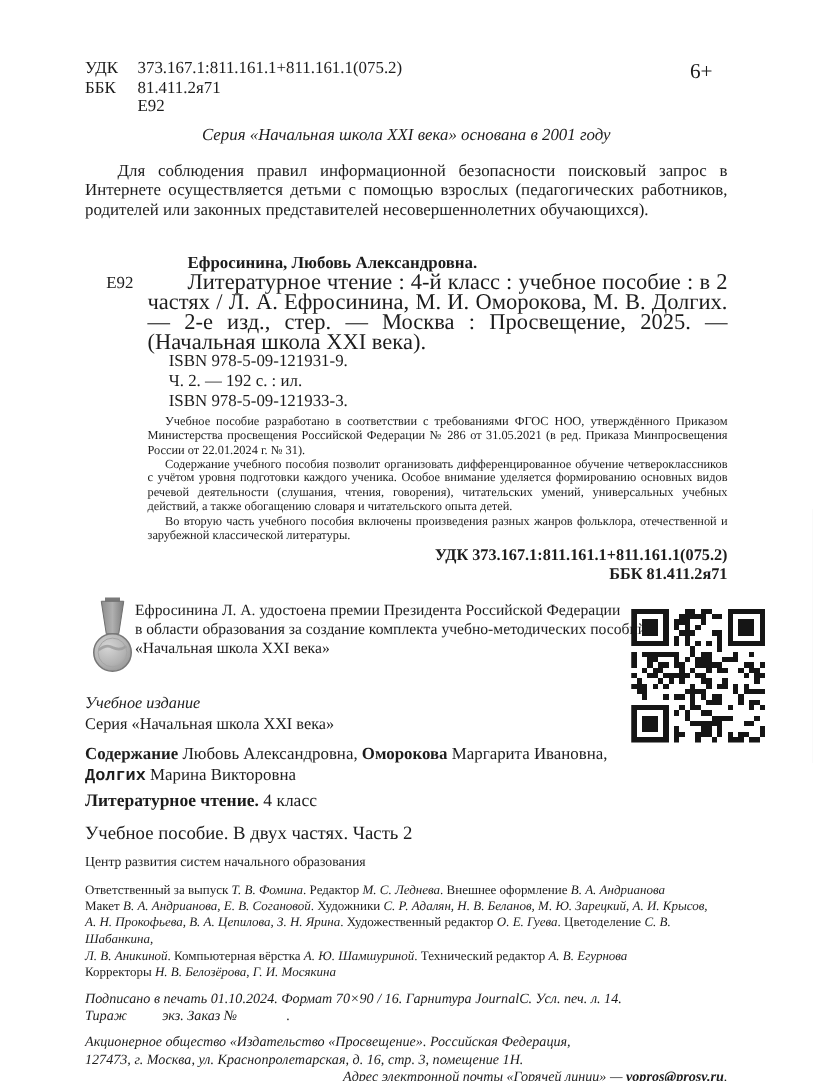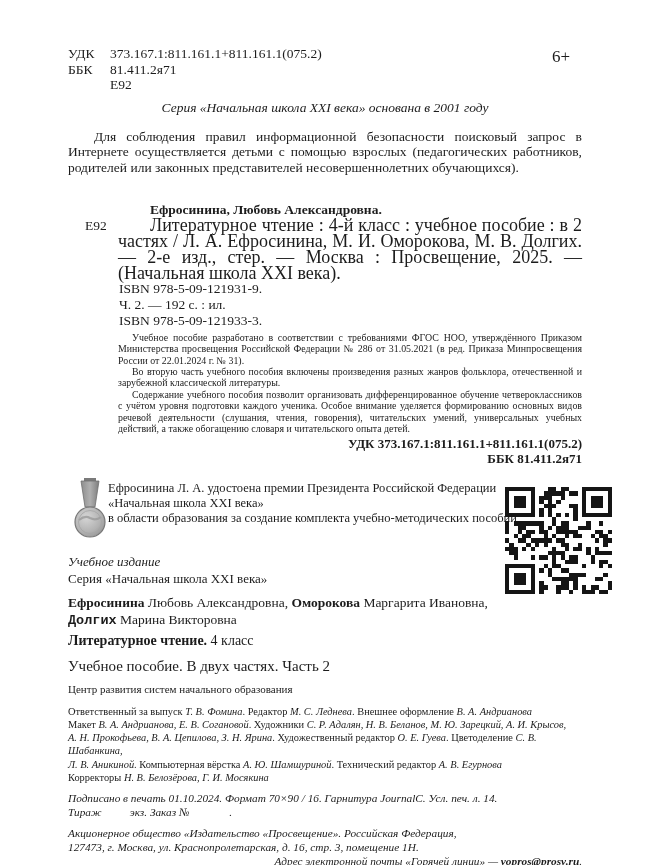--- a/index.html
+++ b/index.html
@@ -24,21 +24,21 @@
   .series-note{font-style:italic;text-align:center;font-size:13.5px;margin-top:7px;}
 
   .safety{font-size:13.5px;line-height:15.6px;text-align:justify;margin-top:13px;}
   .safety p{margin:0;text-indent:26px;}
 
   
   .card{position:relative;margin-top:27px;margin-left:50px;width:464px;}
   .card-code{position:absolute;left:-33px;top:16px;font-size:13.5px;}
   .card-author{font-weight:bold;font-size:13.5px;text-indent:32px;margin:0;}
   .card-desc{font-size:18px;line-height:15.8px;text-align:justify;text-indent:32px;margin:0;}
-  .card-line{font-size:13.5px;line-height:15.8px;margin-left:1px;}
+  .card-line{font-size:13.5px;line-height:15.8px;margin-left:17px;}
 
   .annotations{margin-top:3px;}
   .annotations p{margin:0;font-size:9.9px;line-height:11.4px;text-align:justify;text-indent:14px;}
 
   .udk-footer{font-weight:bold;font-size:13px;line-height:15.5px;text-align:right;margin-top:1px;}
 
   
   .award{display:flex;margin-top:10px;align-items:flex-start;}
   .award .medal{width:36px;height:64px;margin-left:4px;flex:none;}
   .award-text{font-size:12.5px;line-height:15px;padding-top:4px;}
@@ -92,22 +92,22 @@
     <div class="card">
       <span class="card-code">Е92</span>
       <p class="card-author">Ефросинина, Любовь Александровна.</p>
       <p class="card-desc">Литературное чтение : 4-й класс : учебное пособие : в 2 частях / Л. А. Ефросинина, М. И. Оморокова, М. В. Долгих. — 2-е изд., стер. — Москва : Просвещение, 2025. — (Начальная школа XXI века).</p>
       <div class="card-line">ISBN 978-5-09-121931-9.</div>
       <div class="card-line">Ч. 2. — 192 с. : ил.</div>
       <div class="card-line">ISBN 978-5-09-121933-3.</div>
 
       <div class="annotations">
         <p>Учебное пособие разработано в соответствии с требованиями ФГОС НОО, утверждённого Приказом Министерства просвещения Российской Федерации № 286 от 31.05.2021 (в ред. Приказа Минпросвещения России от 22.01.2024 г. № 31).</p>
+        <p>Содержание учебного пособия позволит организовать дифференцированное обучение четвероклассников с учётом уровня подготовки каждого ученика. Особое внимание уделяется формированию основных видов речевой деятельности (слушания, чтения, говорения), читательских умений, универсальных учебных действий, а также обогащению словаря и читательского опыта детей.</p>
         <p>Во вторую часть учебного пособия включены произведения разных жанров фольклора, отечественной и зарубежной классической литературы.</p>
-        <p>Содержание учебного пособия позволит организовать дифференцированное обучение четвероклассников с учётом уровня подготовки каждого ученика. Особое внимание уделяется формированию основных видов речевой деятельности (слушания, чтения, говорения), читательских умений, универсальных учебных действий, а также обогащению словаря и читательского опыта детей.</p>
       </div>
     </div>
 
     <div class="udk-footer">
       <div>УДК 373.167.1:811.161.1+811.161.1(075.2)</div>
       <div>ББК 81.411.2я71</div>
     </div>
 
     <div class="award">
       <span class="medal">
@@ -126,29 +126,29 @@
           </defs>
           <rect x="12" y="1" width="12" height="4" fill="#7a7a7a"></rect>
           <polygon points="9,4 27,4 23,30 13,30" fill="url(#rib)" stroke="#6f6f6f" stroke-width="0.8"></polygon>
           <circle cx="18" cy="45" r="15" fill="url(#med)" stroke="#777777" stroke-width="1.2"></circle>
           <path d="M7 43 q6 -5 11 -2 q6 3 11 -1" fill="none" stroke="#9a9a9a" stroke-width="2.2" opacity="0.8"></path>
           <circle cx="18" cy="45" r="11.5" fill="none" stroke="#a5a5a5" stroke-width="0.8"></circle>
         </svg>
       </span>
       <div class="award-text">
         <div>Ефросинина Л. А. удостоена премии Президента Российской Федерации</div>
+        <div>в области образования за создание комплекта учебно-методических пособий</div>
         <div>«Начальная школа XXI века»</div>
-        <div>в области образования за создание комплекта учебно-методических пособий</div>
       </div>
     </div>
 
     <div class="edition">
       <p class="edition-type">Учебное издание</p>
       <p class="edition-series">Серия «Начальная школа XXI века»</p>
-      <p class="authors"><span style="font-weight: bold;">Ефросинина</span><span> Любовь Александровна, </span><span style="font-weight: bold;">Оморокова</span><span> Маргарита Ивановна,</span><br><span style="font-weight: bold; font-family: Liberation Mono, monospace;">Долгих</span><span> Марина Викторовна</span></p>
+      <p class="authors"><span style="font-weight: bold;">Содержание</span><span> Любовь Александровна, </span><span style="font-weight: bold;">Оморокова</span><span> Маргарита Ивановна,</span><br><span style="font-weight: bold; font-family: Liberation Mono, monospace;">Долгих</span><span> Марина Викторовна</span></p>
       <p class="work-title"><span style="font-weight: bold;">Литературное чтение.</span><span> 4 класс</span></p>
       <p class="subtitle">Учебное пособие. В двух частях. Часть 2</p>
       <p class="center-line">Центр развития систем начального образования</p>
     </div>
 
     <div class="credits"><span>Ответственный за выпуск </span><span style="font-style: italic;">Т. В. Фомина</span><span>. Редактор </span><span style="font-style: italic;">М. С. Леднева</span><span>. Внешнее оформление </span><span style="font-style: italic;">В. А. Андрианова</span><br><span>Макет </span><span style="font-style: italic;">В. А. Андрианова, Е. В. Согановой</span><span>. Художники </span><span style="font-style: italic;">С. Р. Адалян, Н. В. Беланов, М. Ю. Зарецкий, А. И. Крысов,</span><br><span style="font-style: italic;">А. Н. Прокофьева, В. А. Цепилова, З. Н. Ярина</span><span>. Художественный редактор </span><span style="font-style: italic;">О. Е. Гуева</span><span>. Цветоделение </span><span style="font-style: italic;">С. В. Шабанкина,</span><br><span style="font-style: italic;">Л. В. Аникиной</span><span>. Компьютерная вёрстка </span><span style="font-style: italic;">А. Ю. Шамшуриной</span><span>. Технический редактор </span><span style="font-style: italic;">А. В. Егурнова</span><br><span>Корректоры </span><span style="font-style: italic;">Н. В. Белозёрова, Г. И. Мосякина</span></div>
 
     <div class="imprint">
       <p>Подписано в печать 01.10.2024. Формат 70×90 / 16. Гарнитура JournalC. Усл. печ. л. 14.</p>
       <p>Тираж&nbsp;&nbsp;&nbsp;&nbsp;&nbsp;&nbsp;&nbsp;&nbsp;&nbsp;&nbsp;экз. Заказ №&nbsp;&nbsp;&nbsp;&nbsp;&nbsp;&nbsp;&nbsp;&nbsp;&nbsp;&nbsp;&nbsp;&nbsp;&nbsp;&nbsp;.</p>

